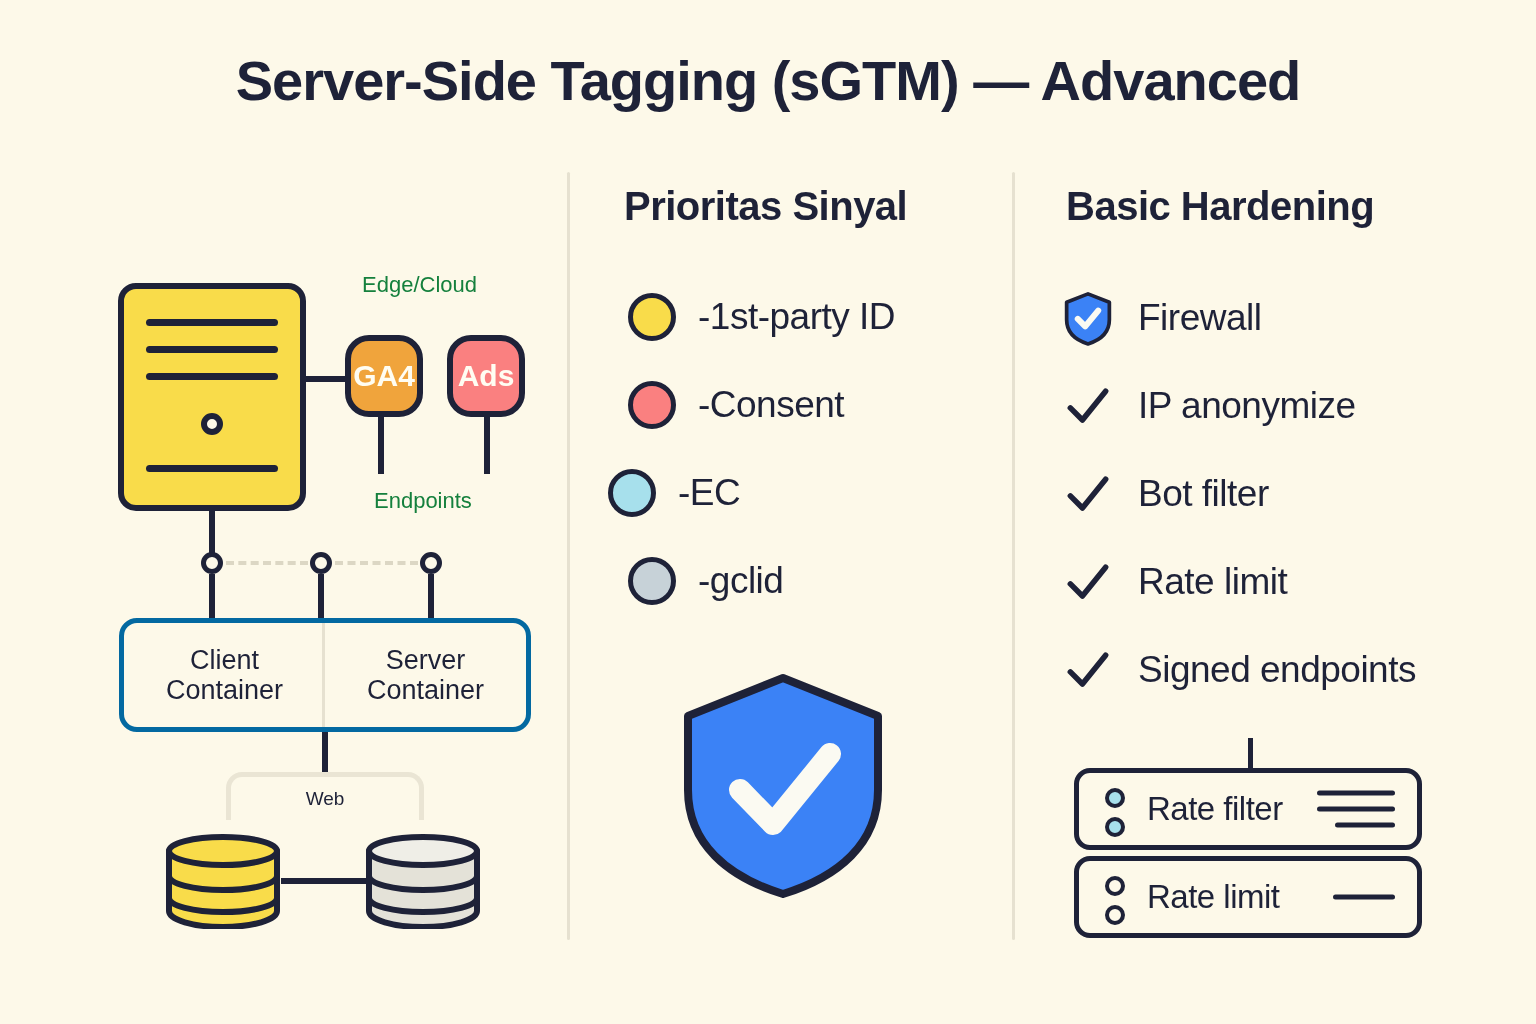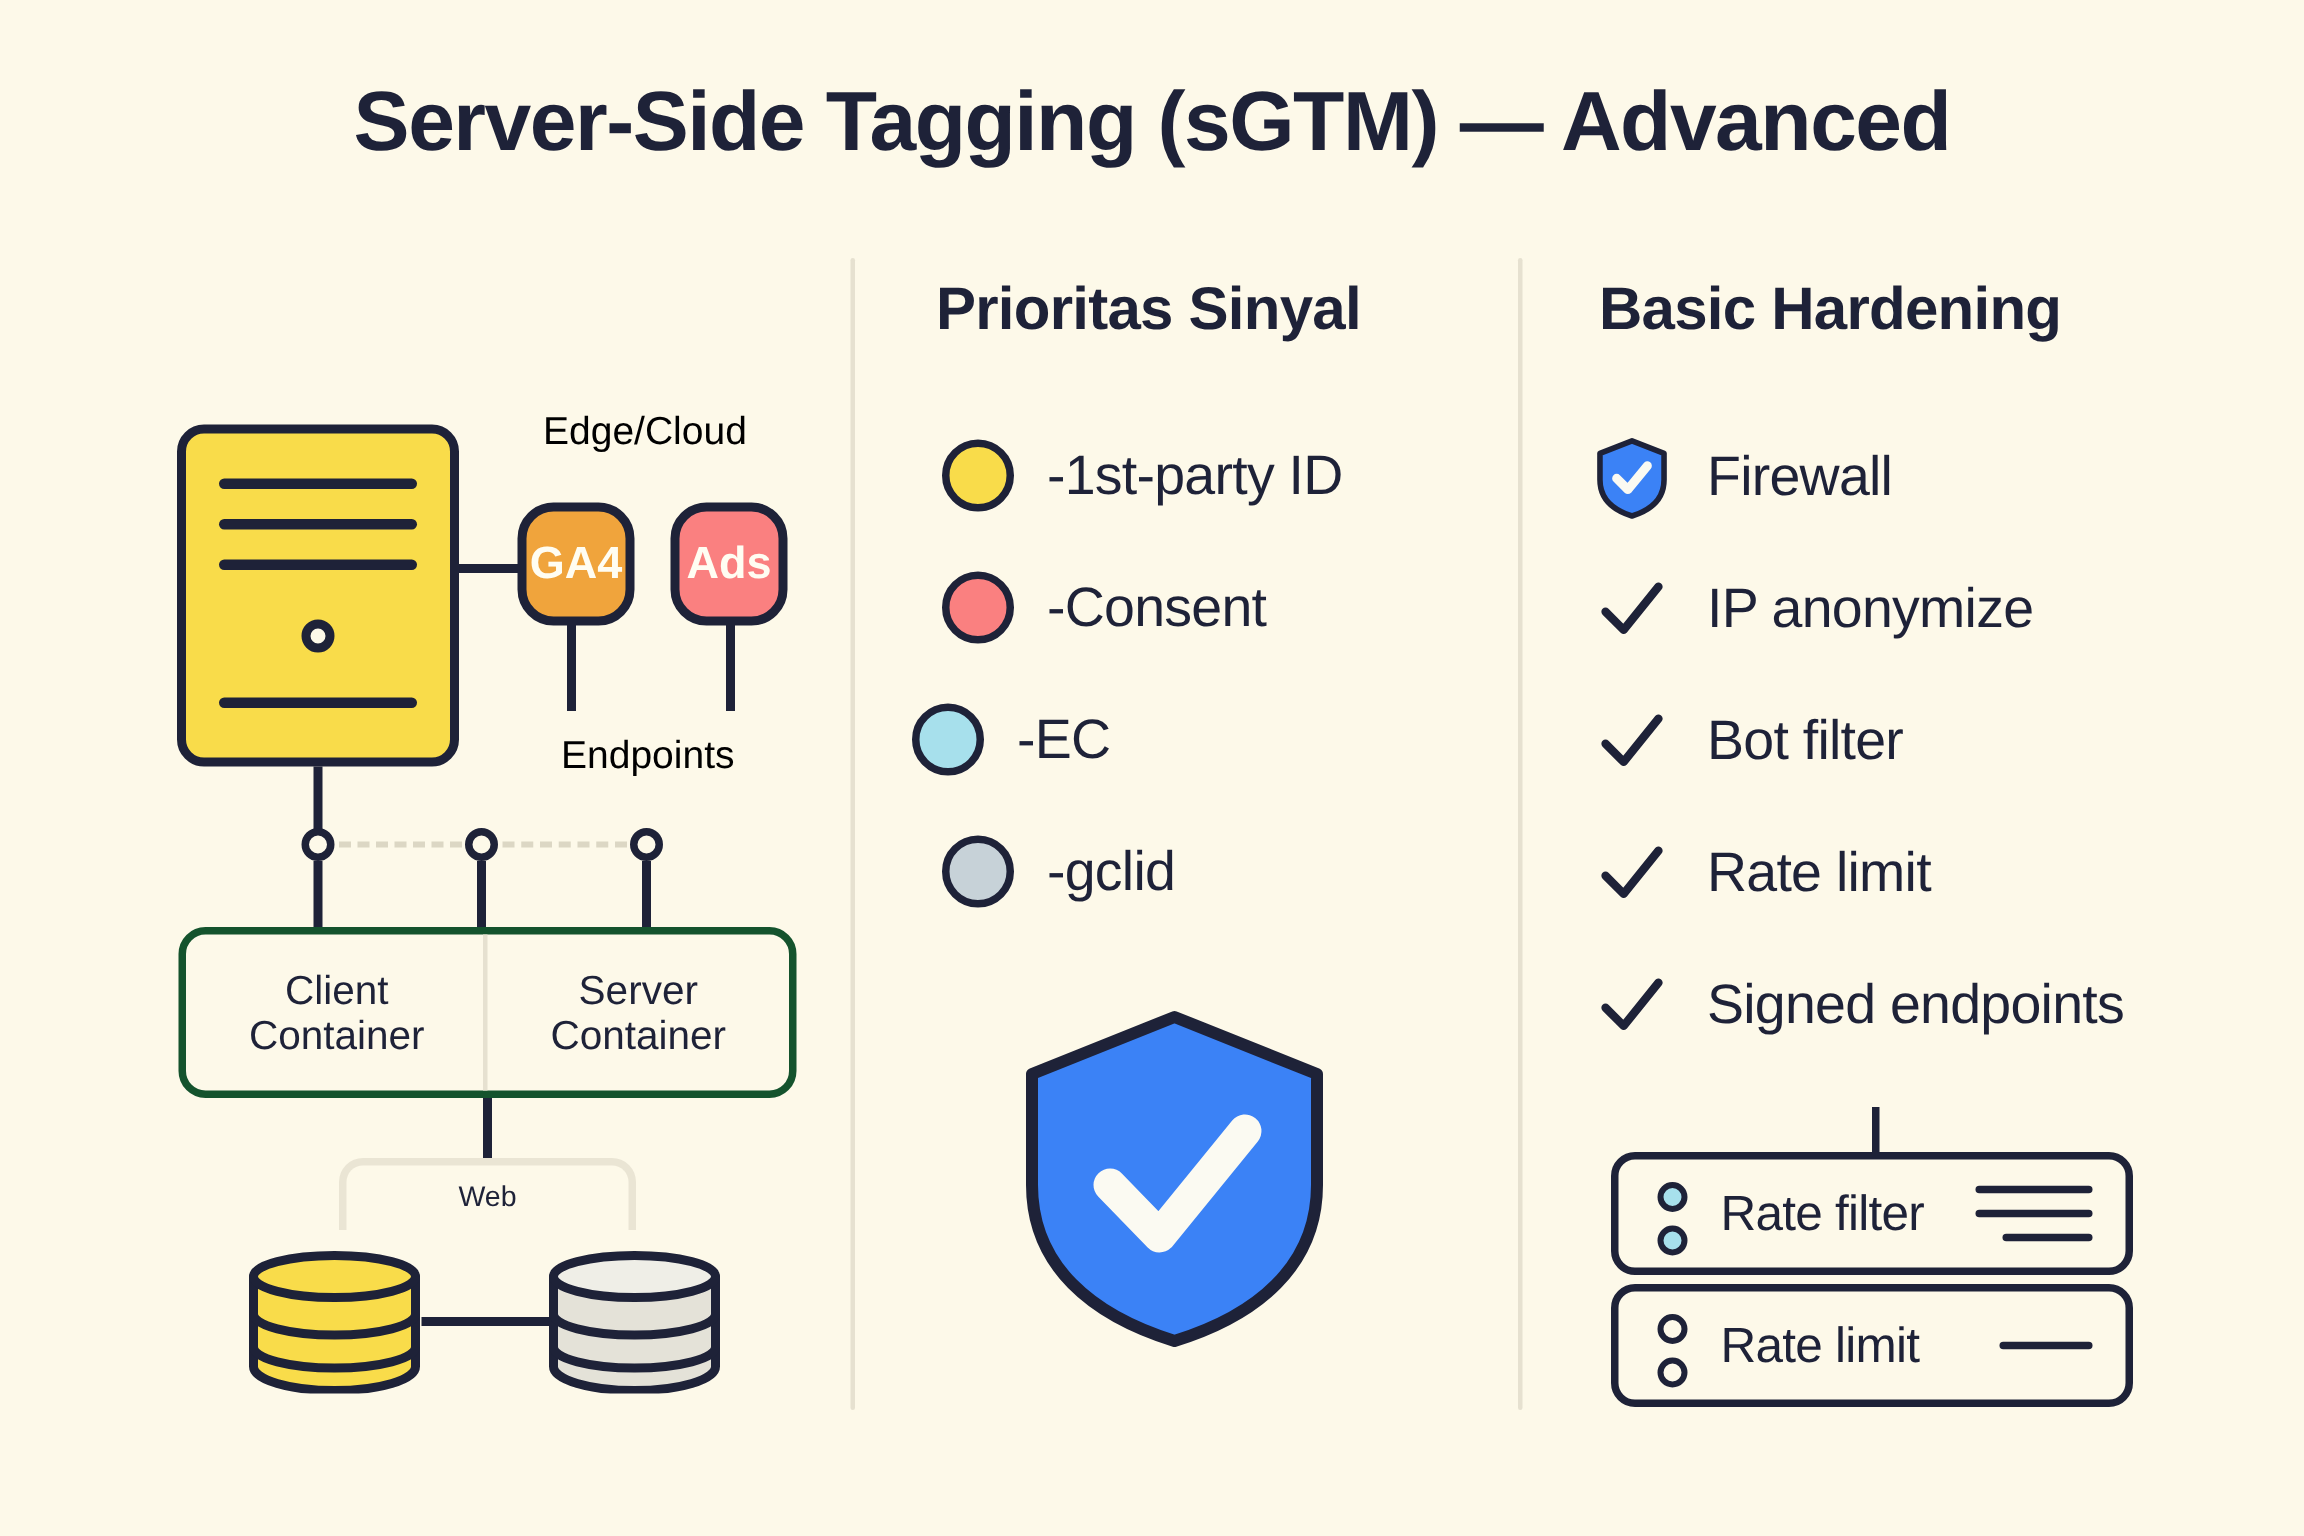--- a/index.html
+++ b/index.html
@@ -64,21 +64,21 @@
     width:78px;height:82px;border:6px solid #1E2238;border-radius:24px;
     box-sizing:border-box;
     display:flex;align-items:center;justify-content:center;
     font-size:30px;font-weight:700;color:#FFFDF2;
   }
   #box-ga4{left:345px;top:335px;background:#F0A43C;}
   #box-ads{left:447px;top:335px;background:#FA8080;}
   #stem-ga4{left:378px;top:414px;width:6px;height:60px;}
   #stem-ads{left:484px;top:414px;width:6px;height:60px;}
 
-  .small-label{font-size:26px;color:#000000;}
+  .small-label{font-size:22px;color:#15803d;}
   #lbl-edge{left:362px;top:272px;}
   #lbl-endpoints{left:374px;top:488px;}
 
   
   #stem-srv-down{left:209px;top:511px;width:6px;height:46px;}
   .node{
     width:22px;height:22px;border-radius:50%;
     background:#FDF9E9;border:5px solid #1E2238;box-sizing:border-box;
   }
   #node-1{left:201px;top:552px;}
@@ -88,21 +88,21 @@
   #dash-1{left:226px;top:561px;width:82px;}
   #dash-2{left:335px;top:561px;width:83px;}
   .node-stem{width:6px;}
   #ns-1{left:209px;top:574px;height:48px;}
   #ns-2{left:318px;top:574px;height:48px;}
   #ns-3{left:428px;top:574px;height:48px;}
 
   
   #container-card{
     left:119px;top:618px;width:412px;height:114px;
-    border:5px solid #14532d;border-radius:18px;box-sizing:border-box;
+    border:5px solid #0369a1;border-radius:18px;box-sizing:border-box;
     background:#FDF9E9;
     display:flex;
   }
   #container-split{left:322px;top:623px;width:3px;height:104px;background:#E6E1D0;}
   .container-half{
     flex:1;display:flex;flex-direction:column;align-items:center;justify-content:center;
     font-size:27px;line-height:1.12;text-align:center;color:#1E2238;
   }
 
   

